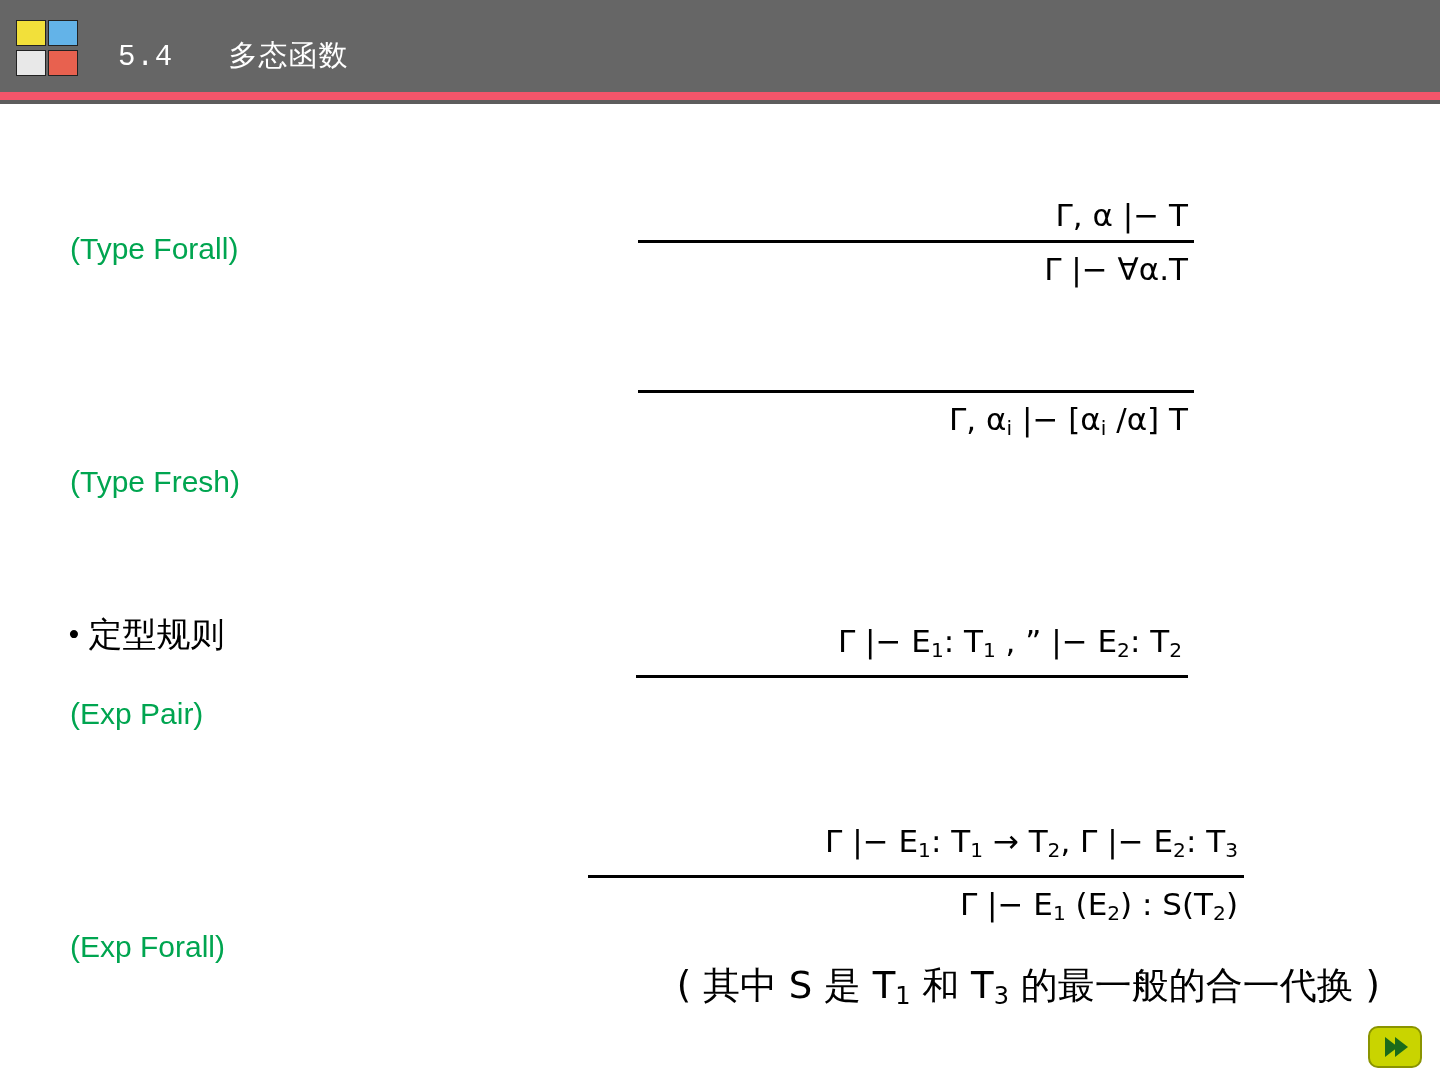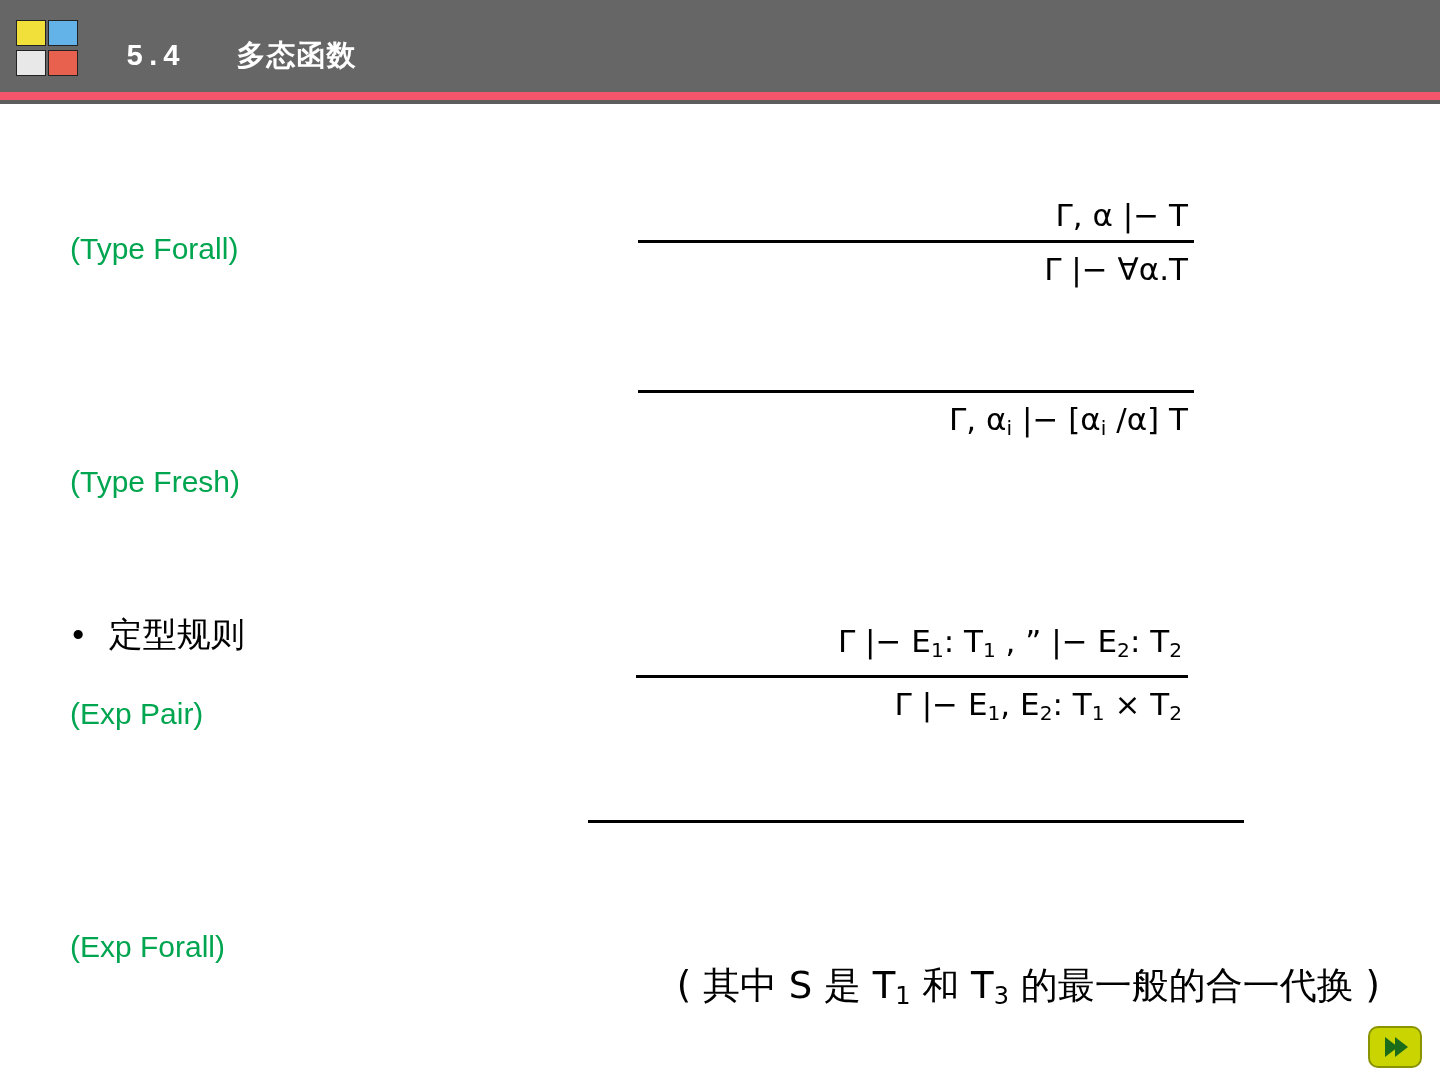--- a/index.html
+++ b/index.html
@@ -58,44 +58,43 @@
   .logo .q2 { left: 32px; top: 0; background: #63b3e8; }
   .logo .q3 { left: 0;  top: 30px; background: #e8e8e8; }
   .logo .q4 { left: 32px; top: 30px; background: #e8614f; }
 
   .header-title {
     position: absolute;
     left: 118px;
     top: 36px;
     color: #ffffff;
     font-size: 29px;
-    font-weight: bold;
+    font-weight: normal;
     letter-spacing: 1px;
     font-family: "Liberation Mono", monospace;
-    margin-left: 8px;
   }
   .header-title .cn {
     font-family: "DejaVu Sans", sans-serif;
     font-size: 29px;
   }
 
   
   .label {
     position: absolute;
     color: #00a550;
     font-size: 30px;
     font-family: "Liberation Sans", sans-serif;
     white-space: nowrap;
   }
   .bullet {
     position: absolute;
     color: #000000;
     font-size: 34px;
     white-space: nowrap;
-    font-family: Liberation Mono, monospace;
+    font-family: Liberation Serif, serif;
   }
 
   .rule {
     position: absolute;
     text-align: right;
     color: #000000;
     font-family: "DejaVu Sans", sans-serif;
     white-space: nowrap;
   }
   .rule .num, .rule .den {
@@ -162,27 +161,28 @@
   <div class="den">Γ, α<sub>i</sub> |− [α<sub>i</sub> /α] T</div>
 </div>
 
 <div class="bullet" style="left:68px; top:612px;">• 定型规则</div>
 
 <div class="label" style="left:70px; top:697px;">(Exp Pair)</div>
 
 <div class="rule" style="left:636px; top:618px; width:552px;">
   <div class="num">Γ |− E<sub>1</sub>: T<sub>1</sub>  , ”   |− E<sub>2</sub>: T<sub>2</sub></div>
   <div class="bar" style="width:552px;"></div>
-  <div class="den">Γ |− E<sub>1</sub>, E<sub>2</sub>: T<sub>1</sub> × T<sub>2</sub></div>
 </div>
 
 <div class="label" style="left:70px; top:930px;">(Exp Forall)</div>
 
 <div class="rule" style="left:588px; top:818px; width:656px;">
+  <div class="num">Γ |− E<sub>1</sub>: T<sub>1</sub> → T<sub>2</sub>,  Γ |− E<sub>2</sub>: T<sub>3</sub></div>
   <div class="bar" style="width:656px;"></div>
+  <div class="den">Γ |− E<sub>1</sub> (E<sub>2</sub>) : S(T<sub>2</sub>)</div>
 </div>
 
 <div class="rule" style="left:450px; top:962px; width:930px;">
   <div class="extra">( 其中 S 是 T<sub>1</sub> 和 T<sub>3</sub> 的最一般的合一代换 )</div>
 </div>
 
 <div class="nav-next">
   <svg width="28" height="26" viewBox="0 0 28 26">
     <path d="M4 3 L17 13 L4 23 Z" fill="#1a6b1a"></path>
     <path d="M14 3 L27 13 L14 23 Z" fill="#1a6b1a"></path>

